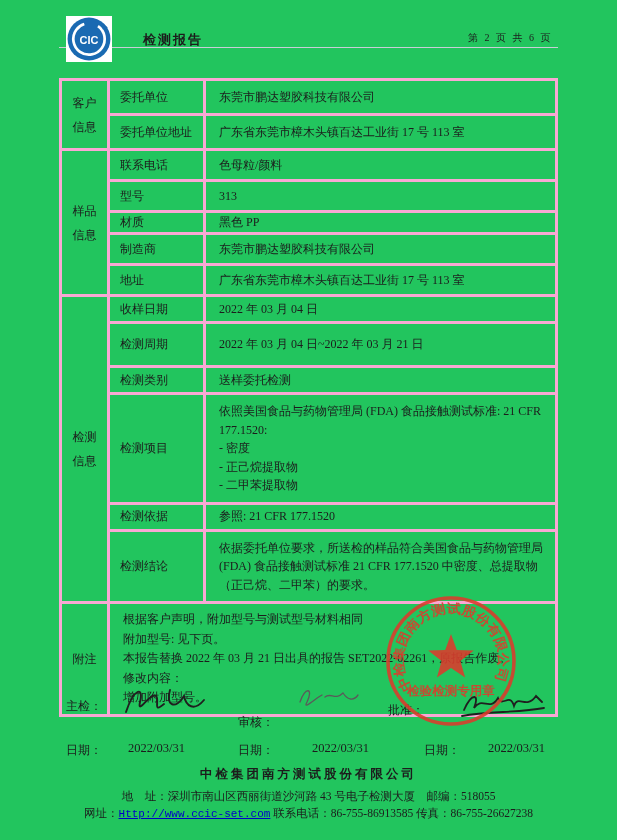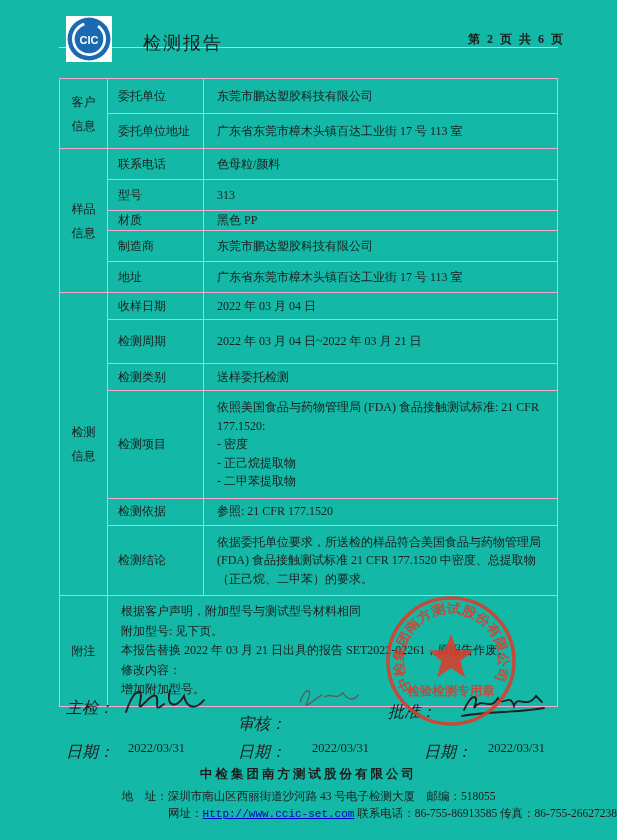--- a/index.html
+++ b/index.html
@@ -1,46 +1,46 @@
 <!DOCTYPE html>
 <html><head>
 <meta charset="utf-8">
 <style>
   html,body { margin:0; padding:0; background:#ffffff; }
   .page {
     position:relative; width:617px; height:840px; margin:0 auto;
-    background:#14b8a6; overflow:hidden;
+    background:#22c55e; overflow:hidden;
     font-family:"Liberation Serif","DejaVu Serif",serif;
     color:#1c1c1c; font-size:12px;
   }
   
   .header-rule { position:absolute; left:59px; top:47px; width:499px; height:1px; background:#c9ced6; }
   .logo { position:absolute; left:66px; top:16px; width:46px; height:46px; background:#fff; }
-  .hdr-title { position:absolute; left:143px; top:31px; font-size:18px; font-weight:normal; letter-spacing:2px; }
+  .hdr-title { position:absolute; left:143px; top:31px; font-size:13px; font-weight:bold; letter-spacing:2px; }
   .hdr-no { position:absolute; left:235px; top:31px; font-size:12.5px; font-weight:bold; }
-  .hdr-page { position:absolute; left:468px; top:31px; font-size:12px; font-weight:bold; letter-spacing:2px; }
+  .hdr-page { position:absolute; left:468px; top:31px; font-size:10px; font-weight:normal; letter-spacing:2px; }
   
   table.report { position:absolute; left:59px; top:78px; width:499px; border-collapse:collapse; table-layout:fixed; }
-  table.report td { border:1px solid #f9a8d4; vertical-align:middle;margin-top:47px; }
+  table.report td { border:3px solid #f9a8d4; vertical-align:middle;margin-top:47px; }
   td.sec { text-align:center; line-height:24px; }
   td.lbl { padding-left:10px; }
   td.val { padding-left:13px; }
   td.multi { padding:7px 10px 7px 13px; line-height:18.5px; vertical-align:middle; }
   td.notes-cell { padding:6px 10px 6px 13px; line-height:19.5px; vertical-align:middle; }
   
-  .sig-label { position:absolute; font-size:16px;font-style:italic; }
+  .sig-label { position:absolute; font-size:12px; }
   .sig-svg { position:absolute; }
   .date-val { position:absolute; font-size:12.5px; }
   
   .stamp { position:absolute; left:376px; top:586px; opacity:0.88; }
   
   .ft-company { position:absolute; left:0; top:766px; width:100%; text-align:center;
                 font-weight:bold; font-size:12.5px; letter-spacing:3px; }
   .ft-line2 { position:absolute; left:0; top:789px; width:100%; text-align:center; font-size:11.5px; }
-  .ft-line3 { position:absolute; left:0; top:806px; width:100%; text-align:right; font-size:11.5px; }
+  .ft-line3 { position:absolute; left:0; top:806px; width:100%; text-align:center; font-size:11.5px; }
   .ft-link { color:#0000c8; text-decoration:underline; font-family:"Liberation Mono","DejaVu Sans Mono",monospace; font-size:11px; }
 </style>
 </head>
 <body>
 
 <div class="page">
 
   <div class="header-rule"></div>
   <svg class="logo" viewBox="0 0 44 44">
     <circle cx="22" cy="22" r="20.5" fill="#1a6ab2"></circle>

